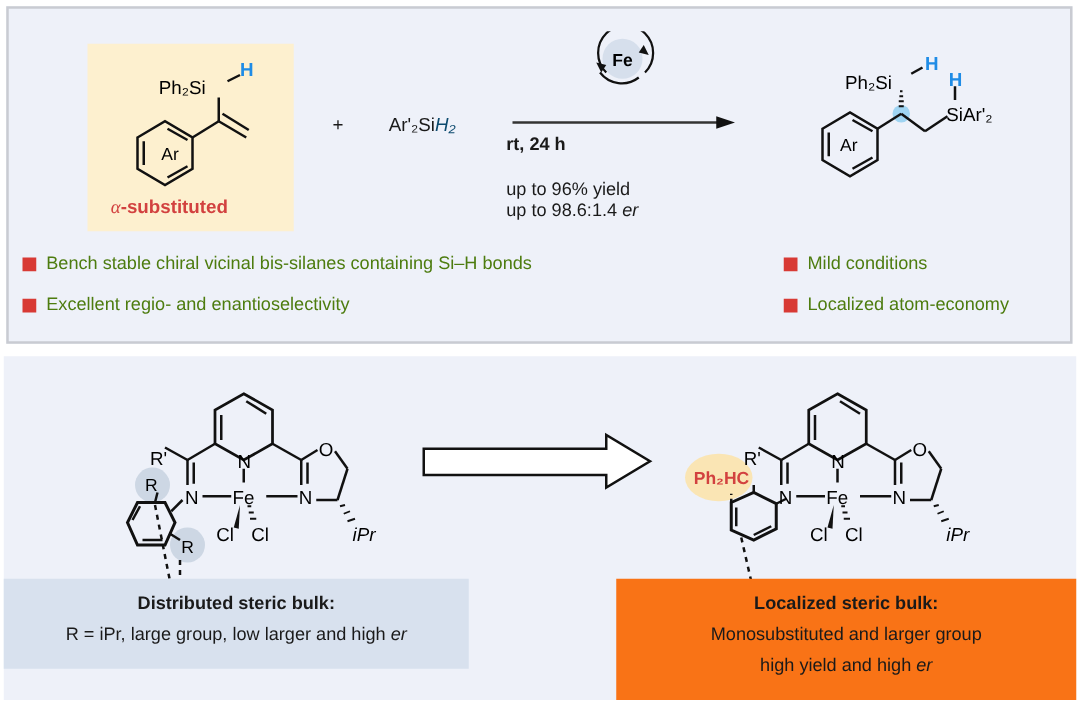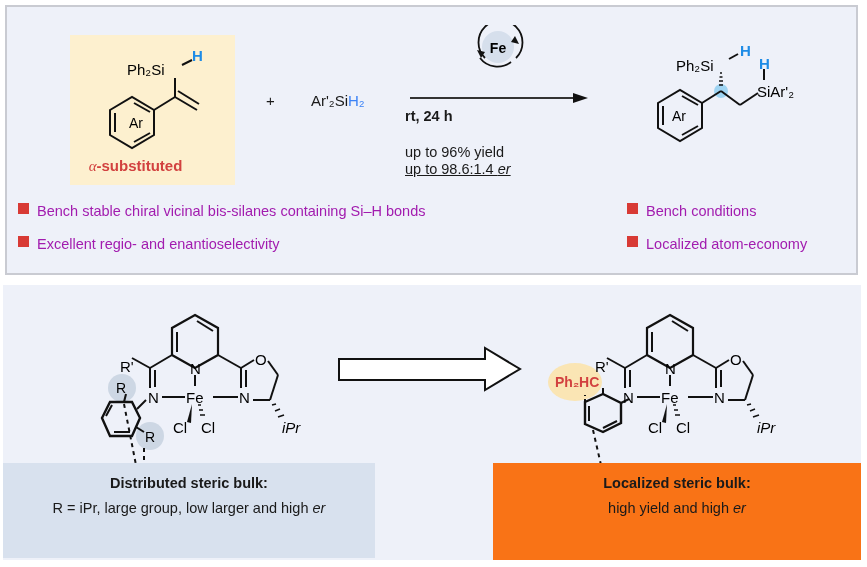--- a/index.html
+++ b/index.html
@@ -8,26 +8,26 @@
   .top-panel { position: absolute; left: 5px; top: 5px; width: 853px; height: 270px;
                background: #eef1f9; border: 2px solid #c9cbd2; box-sizing: border-box; }
   .bottom-panel { position: absolute; left: 3px; top: 285px; width: 858px; height: 275px;
                   background: #eef1f9; }
   .abs { position: absolute; }
   .substrate-box { position: absolute; left: 70px; top: 35px; width: 165px; height: 150px; background: #fdf0cf; }
   .alpha-label { position: absolute; left: 0; width: 131px; top: 122px; text-align: center;
                  color: #d2413f; font-weight: bold; font-size: 15px; }
   .alpha-label i { font-family: "Liberation Serif", serif; font-weight: normal; font-style: italic; }
   .chem { font-size: 15px; }
-  .blue { color: #3b82f6; font-weight: bold; }
-  .bullet { position: absolute; display: flex; font-size: 14.5px; color: #a21caf; }
+  .blue { color: #0c4a6e; font-weight: bold; font-style: italic; }
+  .bullet { position: absolute; display: flex; align-items: center; font-size: 14.5px; color: #4d7c0f; }
   .sq { width: 11px; height: 11px; background: #d83a35; margin-right: 8px; flex: none; }
   .cond { position: absolute; text-align: left; font-size: 14.5px; }
   .lig-title { position: absolute; color: #24239c; font-weight: bold; font-style: italic; font-size: 16px; margin-top: 25px; }
-  .box-dist { position: absolute; left: 3px; top: 463px; width: 372px; height: 95px; background: #d8e1ee; text-align: center; }
+  .box-dist { position: absolute; left: 3px; top: 463px; width: 372px; height: 72px; background: #d8e1ee; text-align: center; }
   .box-loc { position: absolute; left: 493px; top: 463px; width: 368px; height: 97px; background: #f97316; text-align: center; }
   .box-line { font-size: 14.5px; line-height: 25px; }
   .box-line.b { font-weight: bold; margin-top: 8px; }
   svg text { font-family: "Liberation Sans", sans-serif; }
 </style>
 </head>
 <body>
 
 <div class="top-panel"></div>
 
@@ -62,21 +62,21 @@
   <path d="M 80 33 A 22 22 0 1 1 111 33" fill="none" stroke="#111" stroke-width="1.8"></path>
   <path d="M 106 37 A 22 22 0 0 1 75 33" fill="none" stroke="#111" stroke-width="1.8"></path>
   <polygon points="110,11 114,19 106,17" fill="#111"></polygon>
   <polygon points="76,33 72,25 80,27" fill="#111"></polygon>
   <text x="93" y="28" font-size="14" font-weight="bold" text-anchor="middle">Fe</text>
   <line x1="5" y1="73" x2="170" y2="73" stroke="#333" stroke-width="2"></line>
   <polygon points="183,73 168,68 168,78" fill="#111"></polygon>
 </svg>
 <div class="cond" style="left:405px;top:108px;width:185px;font-weight:bold;">rt, 24 h</div>
 <div class="cond" style="left:405px;top:144px;width:185px;">up to 96% yield</div>
-<div class="cond" style="left:405px;top:161px;width:185px;text-decoration:underline;"><span>up to 98.6:1.4 </span><i>er</i></div>
+<div class="cond" style="left:405px;top:161px;width:185px;"><span>up to 98.6:1.4 </span><i>er</i></div>
 
 <svg class="abs" style="left:640px;top:25px" width="215" height="120">
   <polygon points="18,78 40,65 62,78 62,103 40,116 18,103" fill="none" stroke="#111" stroke-width="2"></polygon>
   <line x1="23" y1="81" x2="23" y2="100" stroke="#111" stroke-width="2"></line>
   <line x1="42" y1="71" x2="58" y2="80" stroke="#111" stroke-width="2"></line>
   <line x1="42" y1="110" x2="58" y2="101" stroke="#111" stroke-width="2"></line>
   <circle cx="81" cy="66" r="7" fill="#9fd4f2"></circle>
   <line x1="62" y1="78" x2="81" y2="66" stroke="#111" stroke-width="2"></line>
   <line x1="81" y1="66" x2="100" y2="80" stroke="#111" stroke-width="2"></line>
   <line x1="100" y1="80" x2="118" y2="68" stroke="#111" stroke-width="2"></line>
@@ -93,21 +93,21 @@
   <text x="117" y="72" font-size="15">SiAr'₂</text>
   <text x="32" y="96" font-size="14">Ar</text>
 </svg>
 
 <div class="bullet" style="left:18px;top:203px;">
     <span class="sq"></span>
     <span>Bench stable chiral vicinal bis-silanes containing Si–H bonds</span>
   </div>
 <div class="bullet" style="left:627px;top:203px;">
     <span class="sq"></span>
-    <span>Bench conditions</span>
+    <span>Mild conditions</span>
   </div>
 <div class="bullet" style="left:18px;top:236px;">
     <span class="sq"></span>
     <span>Excellent regio- and enantioselectivity</span>
   </div>
 <div class="bullet" style="left:627px;top:236px;">
     <span class="sq"></span>
     <span>Localized atom-economy</span>
   </div>
 
@@ -215,14 +215,15 @@
   <text x="131" y="143" font-size="15">Cl</text>
   <text x="212" y="143" font-size="15" font-style="italic">iPr</text>
 </svg>
 
 <div class="box-dist">
   <div class="box-line b">Distributed steric bulk:</div>
   <div class="box-line"><span>R = iPr, large group, low larger and high </span><i>er</i></div>
 </div>
 <div class="box-loc">
   <div class="box-line b">Localized steric bulk:</div>
+  <div class="box-line">Monosubstituted and larger group</div>
   <div class="box-line"><span>high yield and high </span><i>er</i></div>
 </div>
 
 </body></html>

